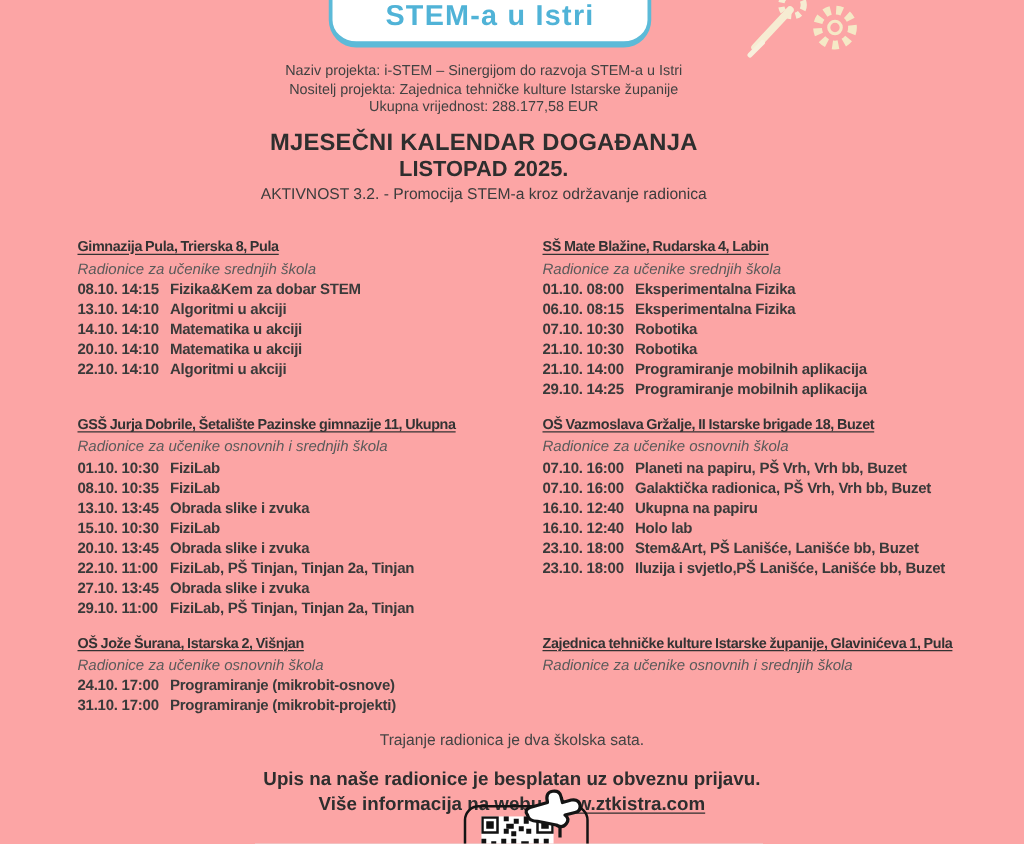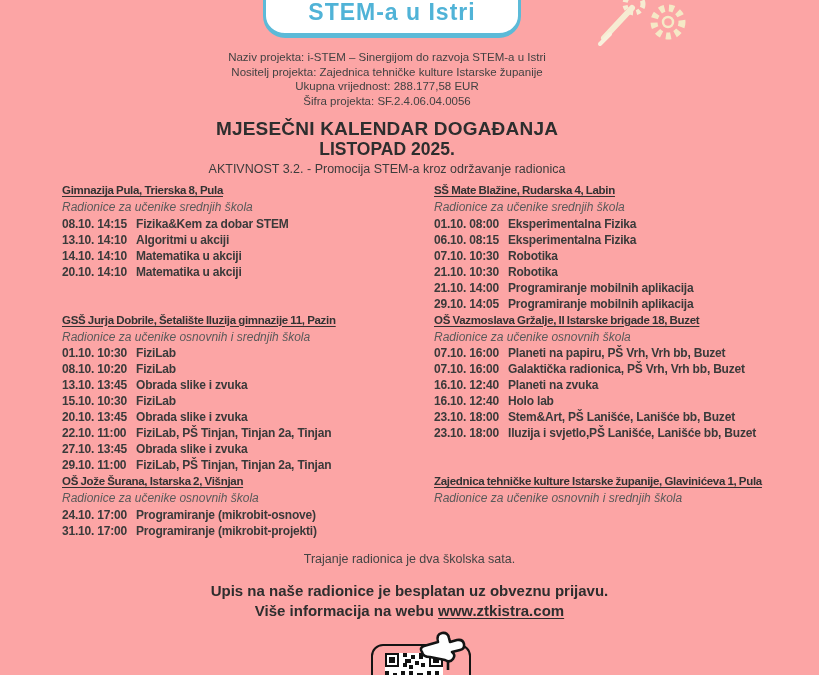--- a/index.html
+++ b/index.html
@@ -40,23 +40,24 @@
   }
 
   
   .header-block { margin: 10px 0 0 62px; width: 650px; text-align: center; }
   .main-title   { font-size: 19px; font-weight: bold; line-height: 21px; color: #2e2e2e; letter-spacing: .2px; }
   .date-title   { font-size: 17.5px; font-weight: bold; line-height: 21px; color: #2e2e2e; }
   .activity-line{ font-size: 12.5px; line-height: 18px; color: #3c3c3c; }
 
   
   .sections-grid {
-    margin: 4px 0 0 62px;
+    margin: 26px 0 0 62px;
     display: grid;
     grid-template-columns: 372px 356px;
+    row-gap: 13px;
   }
   .school-section { min-width: 0; }
   .school-title {
     margin: 0; font-size: 11.5px; font-weight: bold; line-height: 17px;
     letter-spacing: -0.3px; word-spacing: -0.5px;
     color: #333; text-decoration: underline; text-underline-offset: 2px;
     white-space: nowrap;
   }
   .audience-note {
     margin: 0; font-style: italic; font-size: 12px; line-height: 16.5px;
@@ -95,76 +96,76 @@
   </svg>
 
   <div class="logo-box">
     <span class="logo-text">STEM-a u Istri</span>
   </div>
 
   <div class="project-info">
     <div>Naziv projekta: i-STEM – Sinergijom do razvoja STEM-a u Istri</div>
     <div>Nositelj projekta: Zajednica tehničke kulture Istarske županije</div>
     <div>Ukupna vrijednost: 288.177,58 EUR</div>
-    <div>Šifra projekta: SF.2.4.06.04.0056</div>
   </div>
 
   <div class="header-block">
     <div class="main-title">MJESEČNI KALENDAR DOGAĐANJA</div>
     <div class="date-title">LISTOPAD 2025.</div>
     <div class="activity-line">AKTIVNOST 3.2. - Promocija STEM-a kroz održavanje radionica</div>
   </div>
 
   <div class="sections-grid" id="sections-grid">
     <section class="school-section">
       <h3 class="school-title">Gimnazija Pula, Trierska 8, Pula</h3>
       <p class="audience-note">Radionice za učenike srednjih škola</p>
       <div class="event-list">
           <div class="event-row"><span class="event-date">08.10. 14:15</span><span class="event-name">Fizika&amp;Kem za dobar STEM</span></div>
           <div class="event-row"><span class="event-date">13.10. 14:10</span><span class="event-name">Algoritmi u akciji</span></div>
           <div class="event-row"><span class="event-date">14.10. 14:10</span><span class="event-name">Matematika u akciji</span></div>
           <div class="event-row"><span class="event-date">20.10. 14:10</span><span class="event-name">Matematika u akciji</span></div>
+          <div class="event-row"><span class="event-date">22.10. 14:10</span><span class="event-name">Algoritmi u akciji</span></div>
         </div>
     </section>
 
     <section class="school-section">
       <h3 class="school-title">SŠ Mate Blažine, Rudarska 4, Labin</h3>
       <p class="audience-note">Radionice za učenike srednjih škola</p>
       <div class="event-list">
           <div class="event-row"><span class="event-date">01.10. 08:00</span><span class="event-name">Eksperimentalna Fizika</span></div>
           <div class="event-row"><span class="event-date">06.10. 08:15</span><span class="event-name">Eksperimentalna Fizika</span></div>
           <div class="event-row"><span class="event-date">07.10. 10:30</span><span class="event-name">Robotika</span></div>
           <div class="event-row"><span class="event-date">21.10. 10:30</span><span class="event-name">Robotika</span></div>
           <div class="event-row"><span class="event-date">21.10. 14:00</span><span class="event-name">Programiranje mobilnih aplikacija</span></div>
-          <div class="event-row"><span class="event-date">29.10. 14:05</span><span class="event-name">Programiranje mobilnih aplikacija</span></div>
-        </div>
-    </section>
-
-    <section class="school-section">
-      <h3 class="school-title">GSŠ Jurja Dobrile, Šetalište Iluzija gimnazije 11, Pazin</h3>
+          <div class="event-row"><span class="event-date">29.10. 14:25</span><span class="event-name">Programiranje mobilnih aplikacija</span></div>
+        </div>
+    </section>
+
+    <section class="school-section">
+      <h3 class="school-title">GSŠ Jurja Dobrile, Šetalište Pazinske gimnazije 11, Ukupna</h3>
       <p class="audience-note">Radionice za učenike osnovnih i srednjih škola</p>
       <div class="event-list">
           <div class="event-row"><span class="event-date">01.10. 10:30</span><span class="event-name">FiziLab</span></div>
-          <div class="event-row"><span class="event-date">08.10. 10:20</span><span class="event-name">FiziLab</span></div>
+          <div class="event-row"><span class="event-date">08.10. 10:35</span><span class="event-name">FiziLab</span></div>
           <div class="event-row"><span class="event-date">13.10. 13:45</span><span class="event-name">Obrada slike i zvuka</span></div>
           <div class="event-row"><span class="event-date">15.10. 10:30</span><span class="event-name">FiziLab</span></div>
           <div class="event-row"><span class="event-date">20.10. 13:45</span><span class="event-name">Obrada slike i zvuka</span></div>
           <div class="event-row"><span class="event-date">22.10. 11:00</span><span class="event-name">FiziLab, PŠ Tinjan, Tinjan 2a, Tinjan</span></div>
           <div class="event-row"><span class="event-date">27.10. 13:45</span><span class="event-name">Obrada slike i zvuka</span></div>
           <div class="event-row"><span class="event-date">29.10. 11:00</span><span class="event-name">FiziLab, PŠ Tinjan, Tinjan 2a, Tinjan</span></div>
         </div>
     </section>
 
     <section class="school-section">
       <h3 class="school-title">OŠ Vazmoslava Gržalje, II Istarske brigade 18, Buzet</h3>
       <p class="audience-note">Radionice za učenike osnovnih škola</p>
       <div class="event-list">
           <div class="event-row"><span class="event-date">07.10. 16:00</span><span class="event-name">Planeti na papiru, PŠ Vrh, Vrh bb, Buzet</span></div>
           <div class="event-row"><span class="event-date">07.10. 16:00</span><span class="event-name">Galaktička radionica, PŠ Vrh, Vrh bb, Buzet</span></div>
-          <div class="event-row"><span class="event-date">16.10. 12:40</span><span class="event-name">Planeti na zvuka</span></div>
+          <div class="event-row"><span class="event-date">16.10. 12:40</span><span class="event-name">Ukupna na papiru</span></div>
           <div class="event-row"><span class="event-date">16.10. 12:40</span><span class="event-name">Holo lab</span></div>
           <div class="event-row"><span class="event-date">23.10. 18:00</span><span class="event-name">Stem&amp;Art, PŠ Lanišće, Lanišće bb, Buzet</span></div>
           <div class="event-row"><span class="event-date">23.10. 18:00</span><span class="event-name">Iluzija i svjetlo,PŠ Lanišće, Lanišće bb, Buzet</span></div>
         </div>
     </section>
 
     <section class="school-section">
       <h3 class="school-title">OŠ Jože Šurana, Istarska 2, Višnjan</h3>
       <p class="audience-note">Radionice za učenike osnovnih škola</p>
       <div class="event-list">

